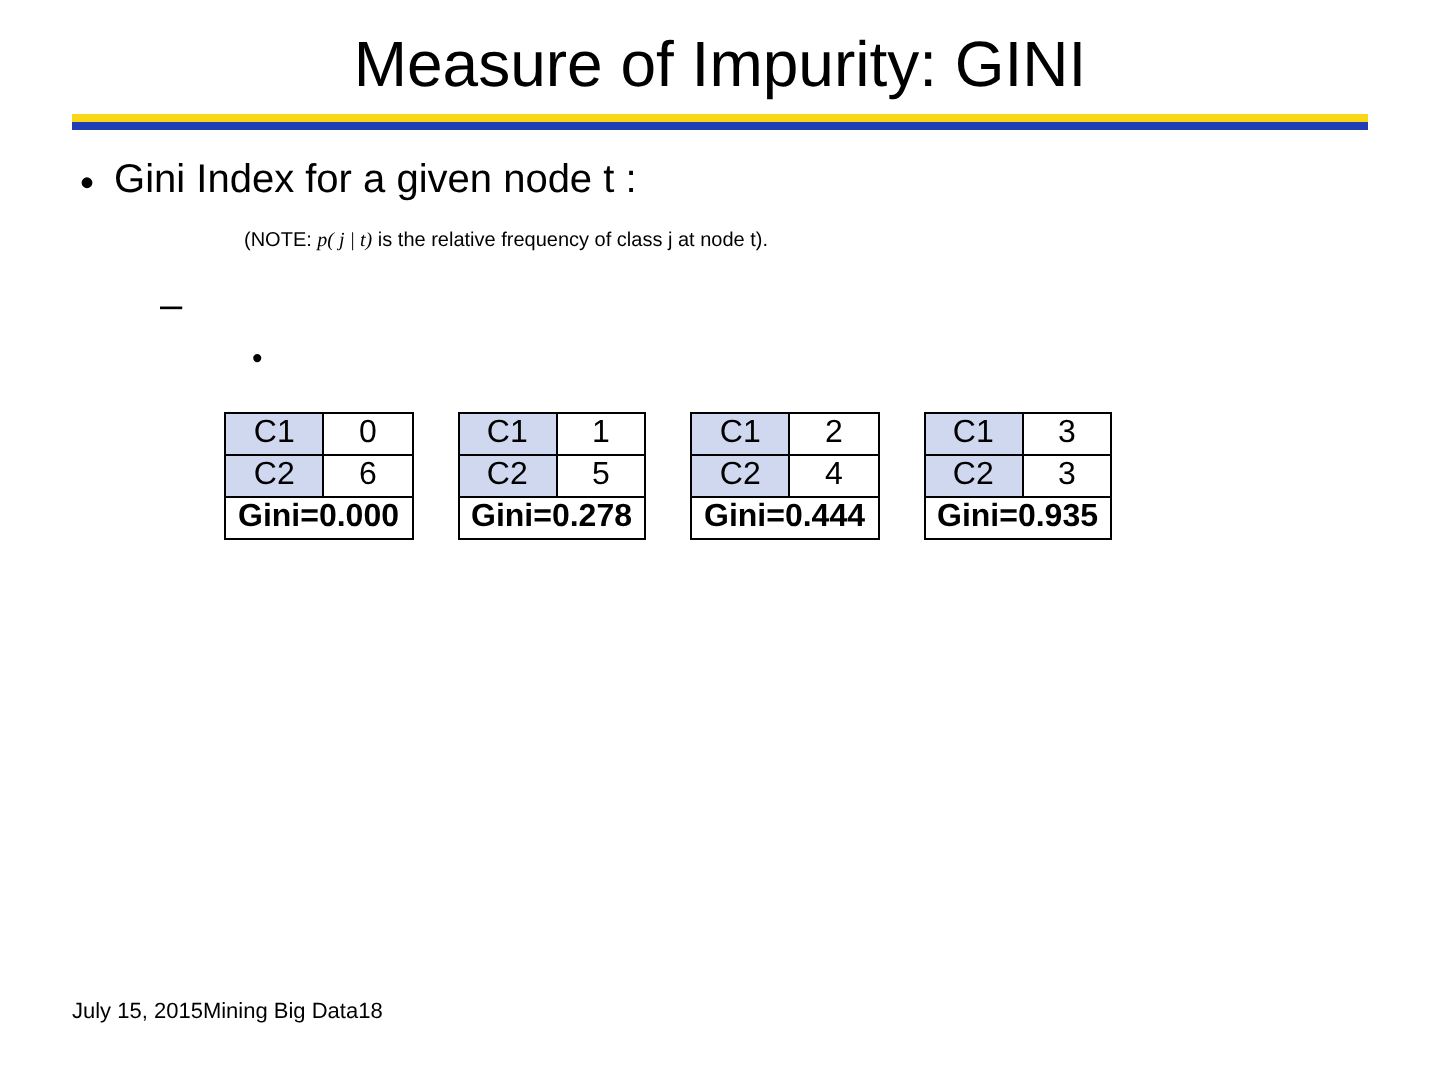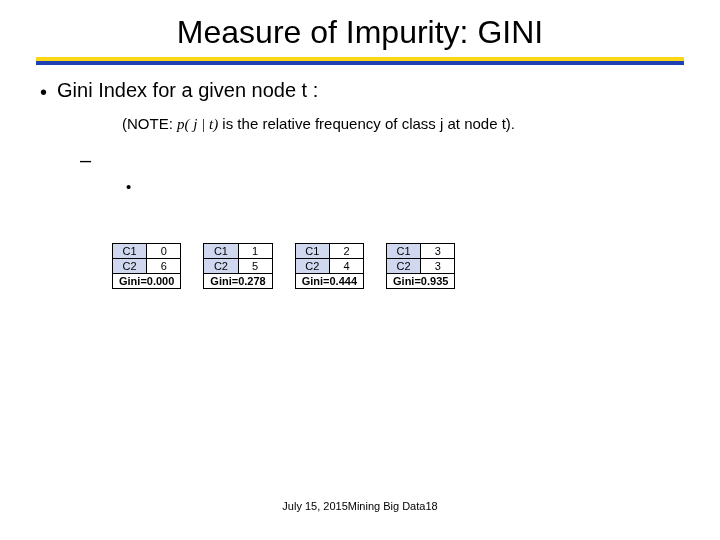--- a/index.html
+++ b/index.html
@@ -76,21 +76,21 @@
     left: 50%;
     transform: translateX(-50%);
     font-style: italic;
   }
   .formula-box .sup2 {
     font-size: 11px;
     vertical-align: super;
     font-style: normal;
   }
   .note-line {
-    font-size: 15px;
+    font-size: 10px;
     margin-left: 86px;
     margin-bottom: 16px;
   }
   .note-line .pjt {
     font-family: 'Times New Roman', Times, serif;
     font-style: italic;
   }
   .sub-bullet {
     display: flex;
     gap: 10px;
@@ -108,23 +108,22 @@
   .sub-sub-bullet .sup {
     font-size: 10px;
     vertical-align: super;
   }
   .tables-row {
     display: flex;
     gap: 22px;
     margin-left: 76px;
   }
   .mini-table {
-    font-size: 11px;
+    font-size: 16px;
     border-collapse: collapse;
-    margin-top: 30px;
   }
   .mini-table td {
     border: 1px solid #000;
     padding: 1px 6px;
     text-align: center;
     min-width: 30px;
   }
   .mini-table td.label {
     background: #d0d8f0;
     font-weight: normal;
@@ -132,21 +131,21 @@
   }
   .mini-table td.gini {
     font-weight: bold;
   }
   .footer {
     position: absolute;
     bottom: 28px;
     left: 36px;
     right: 36px;
     display: flex;
-    justify-content: center;
+    justify-content: flex-start;
     font-size: 11px;
     color: #000;
   }
 </style>
 </head>
 <body>
 
 <div class="slide">
 
   <div class="title">Measure of Impurity: GINI</div>

